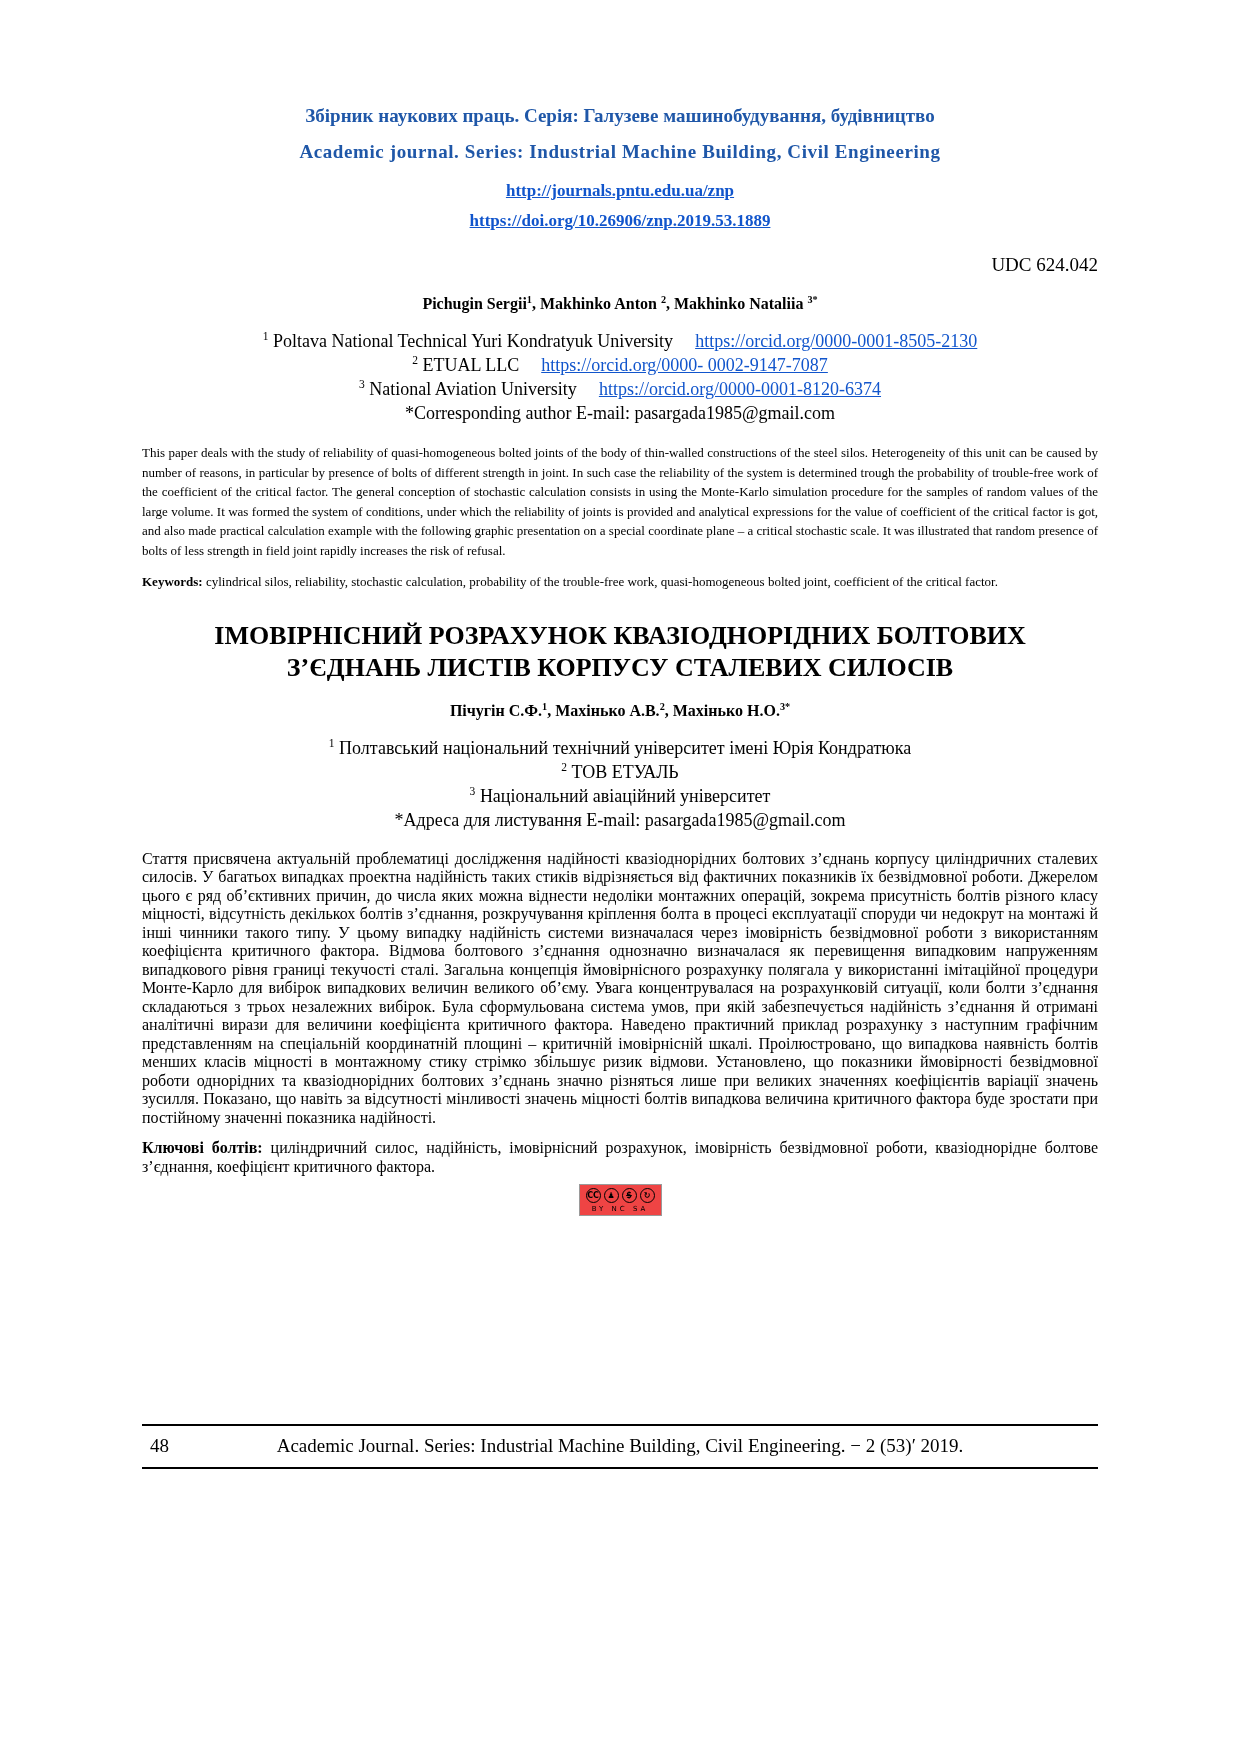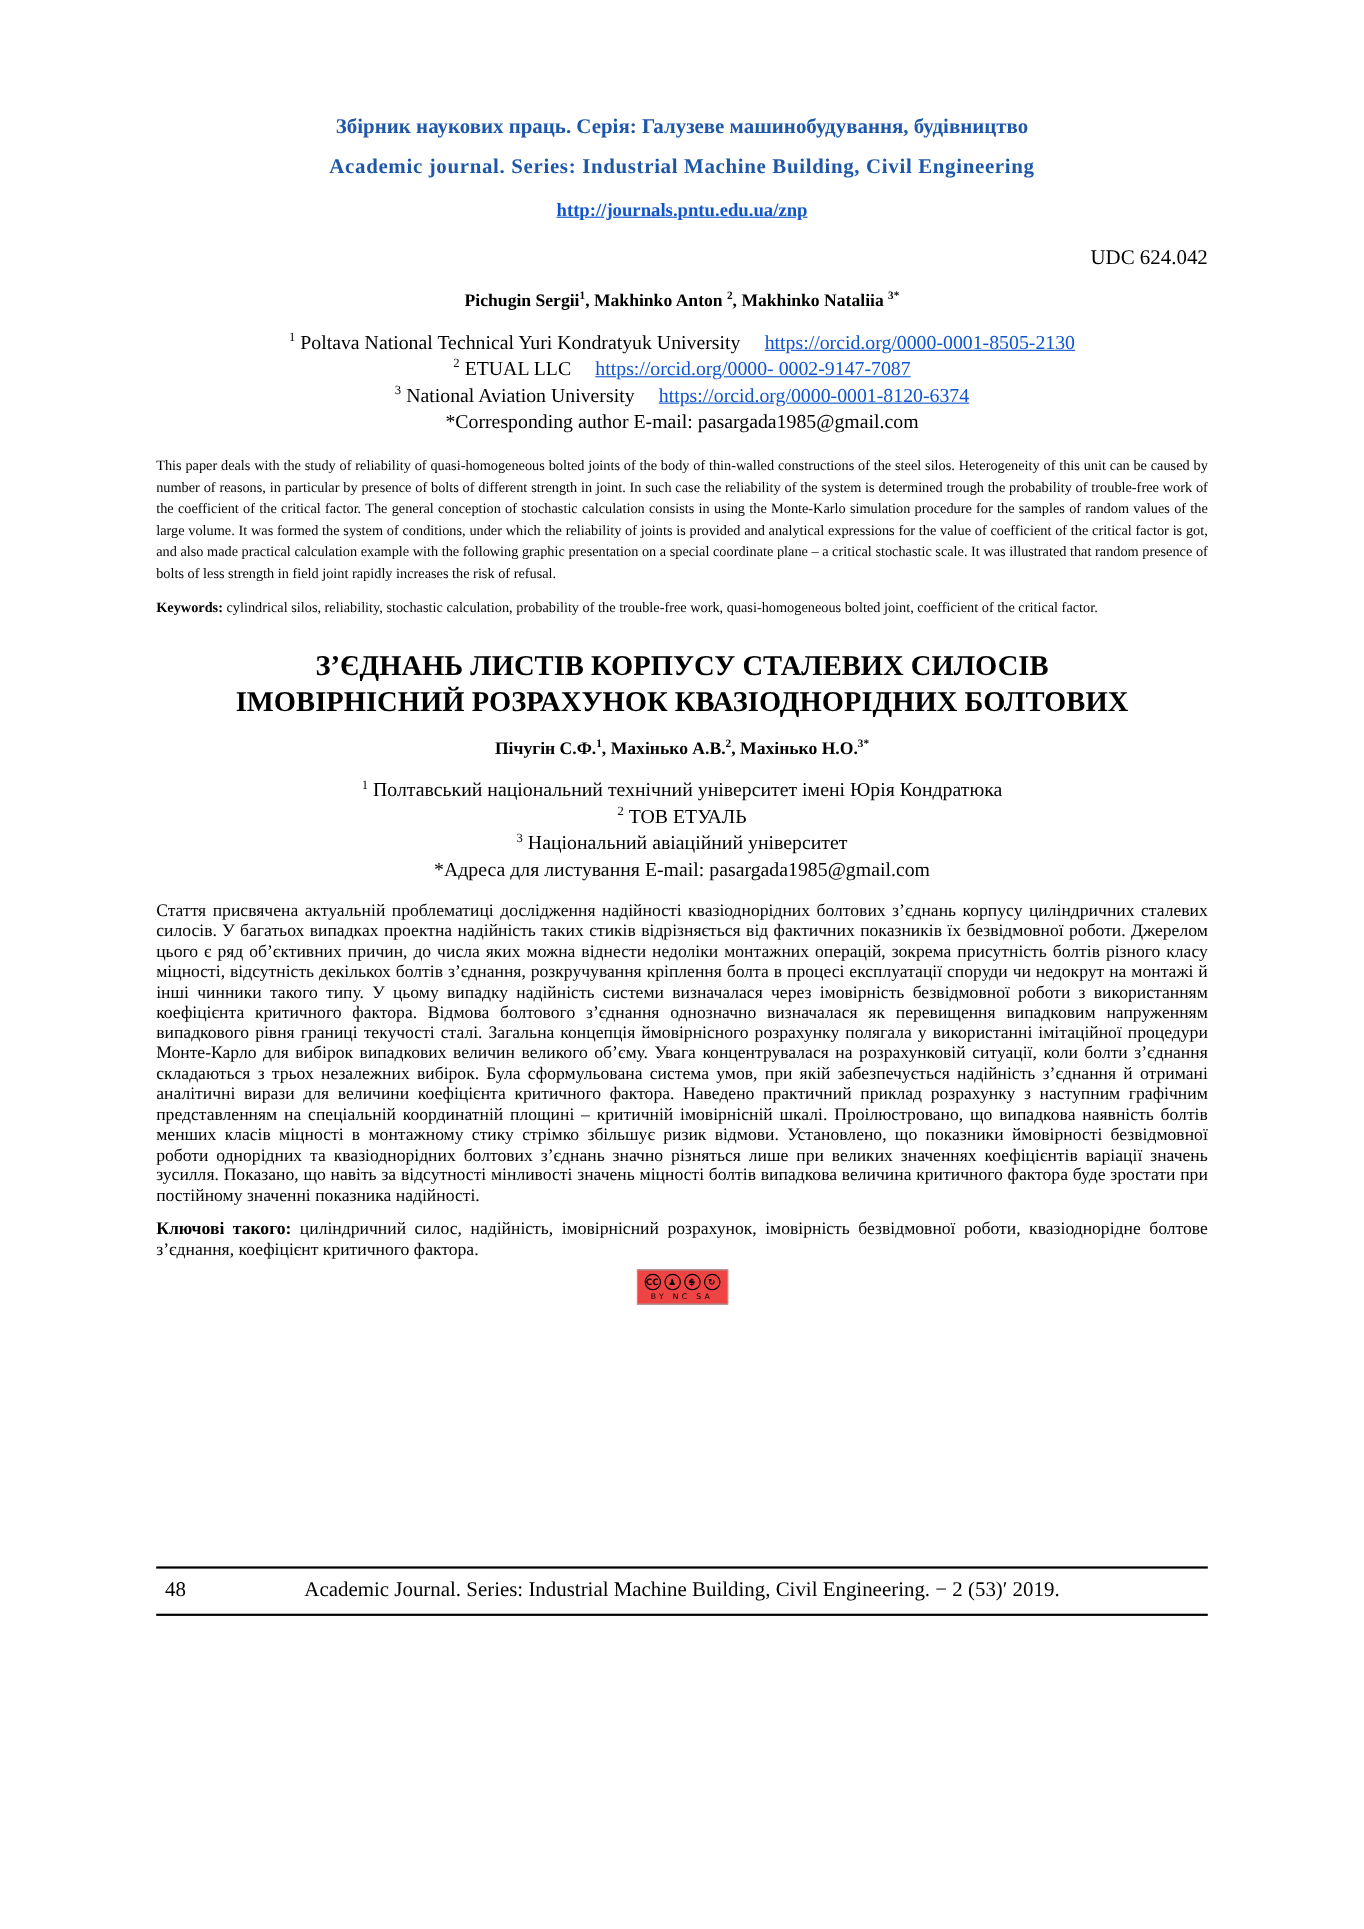--- a/index.html
+++ b/index.html
@@ -59,20 +59,23 @@
 <body>
 
 <div class="page">
 
   <div>
     <div class="journal-line">Збірник наукових праць. Серія: Галузеве машинобудування, будівництво</div>
     <div class="journal-line journal-en">Academic journal. Series: Industrial Machine Building, Civil Engineering</div>
     <div class="link-row site-row">
       <a class="doc-link">http://journals.pntu.edu.ua/znp</a>
     </div>
+    <div class="link-row doi-row">
+      <a class="doc-link">https://doi.org/10.26906/znp.2019.53.1889</a>
+    </div>
   </div>
 
   <div class="udc">UDC 624.042</div>
 
 
   <div class="authors">
     <span><span>Pichugin Sergii</span><sup>1</sup></span><span><span>, Makhinko Anton </span><sup>2</sup></span><span><span>, Makhinko Nataliia </span><sup>3*</sup></span>
   </div>
 
   <div class="affils">
@@ -88,22 +91,22 @@
     <div>*Corresponding author E-mail: pasargada1985@gmail.com</div>
   </div>
 
   <p class="para">This paper deals with the study of reliability of quasi-homogeneous bolted joints of the body of thin-walled constructions of the steel silos. Heterogeneity of this unit can be caused by number of reasons, in particular by presence of bolts of different strength in joint. In such case the reliability of the system is determined trough the probability of trouble-free work of the coefficient of the critical factor. The general conception of stochastic calculation consists in using the Monte-Karlo simulation procedure for the samples of random values of the large volume. It was formed the system of conditions, under which the reliability of joints is provided and analytical expressions for the value of coefficient of the critical factor is got, and also made practical calculation example with the following graphic presentation on a special coordinate plane – a critical stochastic scale. It was illustrated that random presence of bolts of less strength in field joint rapidly increases the risk of refusal.</p>
 
   <p class="para kw">
     <span class="kw-label">Keywords:</span><span> cylindrical silos, reliability, stochastic calculation, probability of the trouble-free work, quasi-homogeneous bolted joint, coefficient of the critical factor.</span>
   </p>
 
   <div class="paper-title uk-title">
+    <div>ІМОВІРНІСНИЙ РОЗРАХУНОК КВАЗІОДНОРІДНИХ БОЛТОВИХ</div>
     <div>З’ЄДНАНЬ ЛИСТІВ КОРПУСУ СТАЛЕВИХ СИЛОСІВ</div>
-    <div>ІМОВІРНІСНИЙ РОЗРАХУНОК КВАЗІОДНОРІДНИХ БОЛТОВИХ</div>
   </div>
 
   <div class="authors">
     <span><span>Пічугін С.Ф.</span><sup>1</sup></span><span><span>, Махінько А.В.</span><sup>2</sup></span><span><span>, Махінько Н.О.</span><sup>3*</sup></span>
   </div>
 
   <div class="affils">
     <div>
       <sup>1</sup><span> Полтавський національний технічний університет імені Юрія Кондратюка</span>
     </div>
@@ -112,21 +115,21 @@
     </div>
     <div>
       <sup>3</sup><span> Національний авіаційний університет</span>
     </div>
     <div>*Адреса для листування E-mail: pasargada1985@gmail.com</div>
   </div>
 
   <p class="para uk-abstract">Стаття присвячена актуальній проблематиці дослідження надійності квазіоднорідних болтових з’єднань корпусу циліндричних сталевих силосів. У багатьох випадках проектна надійність таких стиків відрізняється від фактичних показників їх безвідмовної роботи. Джерелом цього є ряд об’єктивних причин, до числа яких можна віднести недоліки монтажних операцій, зокрема присутність болтів різного класу міцності, відсутність декількох болтів з’єднання, розкручування кріплення болта в процесі експлуатації споруди чи недокрут на монтажі й інші чинники такого типу. У цьому випадку надійність системи визначалася через імовірність безвідмовної роботи з використанням коефіцієнта критичного фактора. Відмова болтового з’єднання однозначно визначалася як перевищення випадковим напруженням випадкового рівня границі текучості сталі. Загальна концепція ймовірнісного розрахунку полягала у використанні імітаційної процедури Монте-Карло для вибірок випадкових величин великого об’єму. Увага концентрувалася на розрахунковій ситуації, коли болти з’єднання складаються з трьох незалежних вибірок. Була сформульована система умов, при якій забезпечується надійність з’єднання й отримані аналітичні вирази для величини коефіцієнта критичного фактора. Наведено практичний приклад розрахунку з наступним графічним представленням на спеціальній координатній площині – критичній імовірнісній шкалі. Проілюстровано, що випадкова наявність болтів менших класів міцності в монтажному стику стрімко збільшує ризик відмови. Установлено, що показники ймовірності безвідмовної роботи однорідних та квазіоднорідних болтових з’єднань значно різняться лише при великих значеннях коефіцієнтів варіації значень зусилля. Показано, що навіть за відсутності мінливості значень міцності болтів випадкова величина критичного фактора буде зростати при постійному значенні показника надійності.</p>
 
   <p class="para kw uk-abstract">
-    <span class="kw-label">Ключові такого:</span><span> циліндричний силос, надійність, імовірнісний розрахунок, імовірність безвідмовної роботи, квазіоднорідне болтове з’єднання, коефіцієнт критичного фактора.</span>
+    <span class="kw-label">Ключові болтів:</span><span> циліндричний силос, надійність, імовірнісний розрахунок, імовірність безвідмовної роботи, квазіоднорідне болтове з’єднання, коефіцієнт критичного фактора.</span>
   </p>
 
   <div class="cc-wrap">
     <a class="cc-badge">
       <span class="cc-row">
         <span class="cc-circle">CC</span>
         <span class="cc-circle">♟</span>
         <span class="cc-circle">
             <span class="cc-strike">$</span>
           </span>

